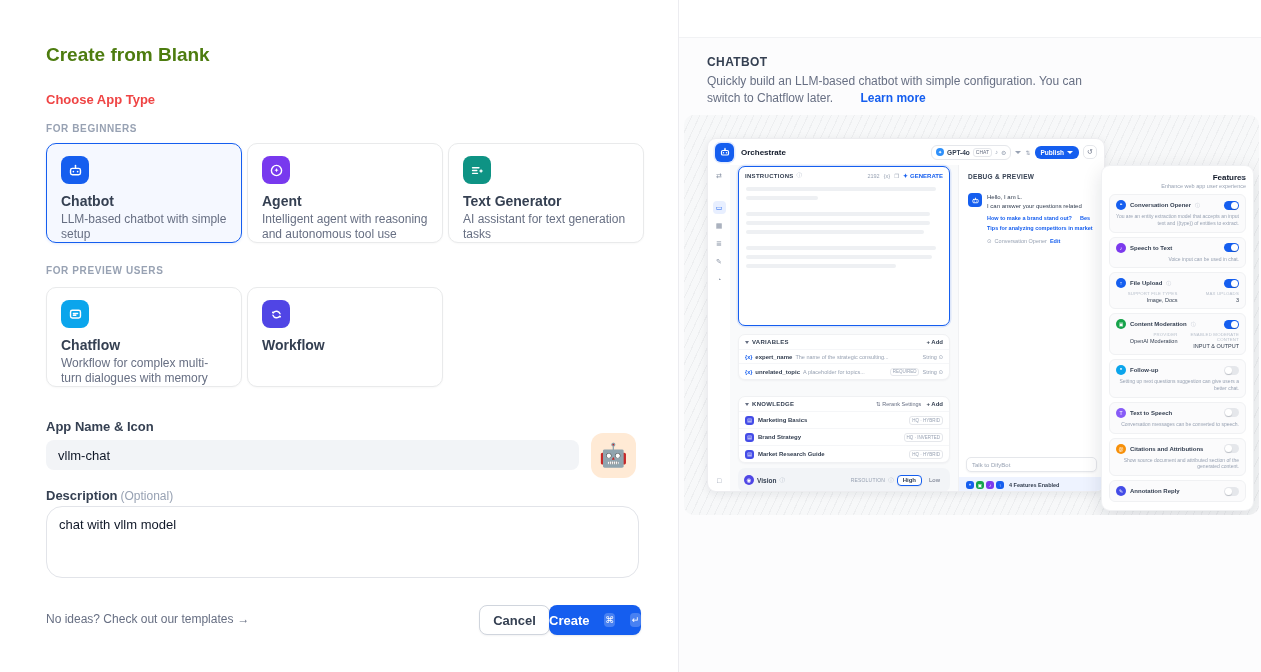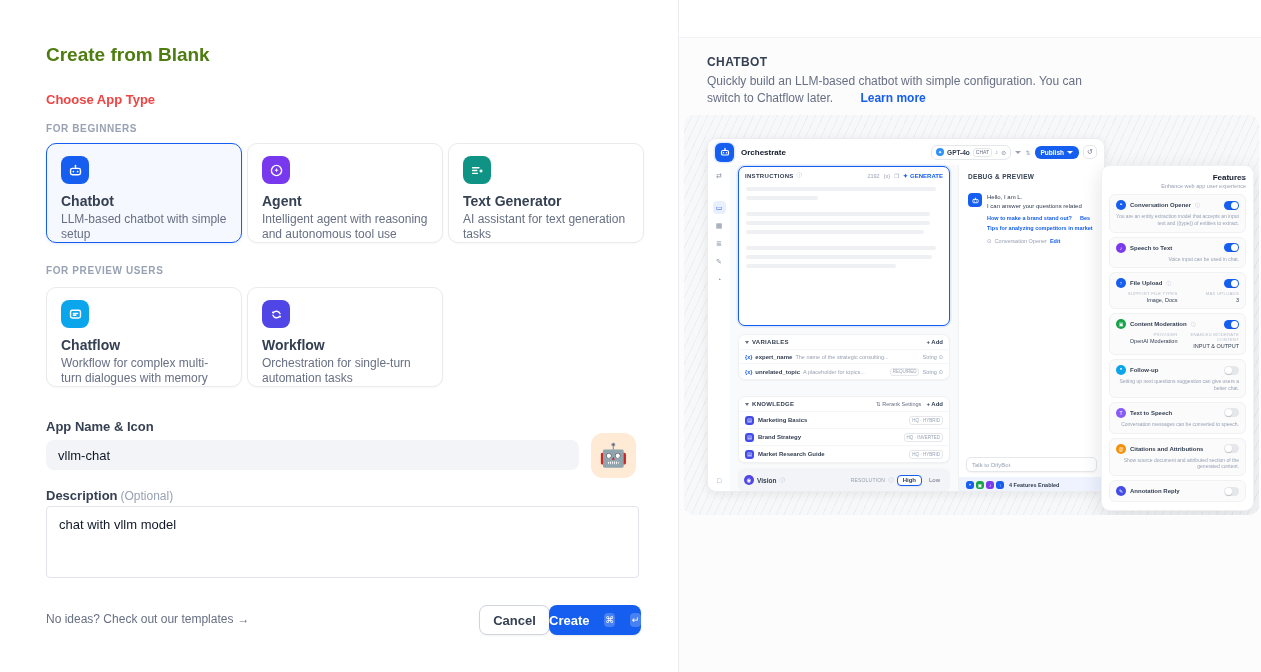--- a/index.html
+++ b/index.html
@@ -33,21 +33,21 @@
     position:absolute; left:46px; top:440px; width:533px; height:30px; background:#f2f4f7;
     border:none; border-radius:8px; padding:0 12px; font-size:13px; color:#101828;
     font-family:"Liberation Sans",sans-serif; outline:none;
   }
   .app-icon {
     position:absolute; left:591px; top:433px; width:45px; height:45px; border-radius:12px;
     background:#ffead5; display:flex; align-items:center; justify-content:center; font-size:23px; cursor:pointer;
   }
   .desc-area {
     position:absolute; left:46px; top:506px; width:593px; height:72px; background:#fff;
-    border:1px solid #e2e4e9; border-radius:4px; padding:9px 12px; font-size:13px; color:#101828;
+    border:1px solid #e2e4e9; border-radius:16px; padding:9px 12px; font-size:13px; color:#101828;
     font-family:"Liberation Sans",sans-serif; resize:none; outline:none; line-height:1.35;
   }
   .tpl-link { position:absolute; left:46px; top:612px; font-size:12px; color:#676f83; cursor:pointer; }
   .tpl-link .arrow { margin-left:4px; }
   .btn {
     position:absolute; top:605px; height:30px; border-radius:8px; font-size:13px; font-weight:700;
     display:flex; align-items:center; justify-content:center; cursor:pointer;
     font-family:"Liberation Sans",sans-serif;
   }
   .btn-cancel { left:479px; width:71px; background:#fff; border:1px solid #d0d5dd; color:#354052; box-shadow:0 1px 2px rgba(16,24,40,.05); }
@@ -234,21 +234,20 @@
   <div class="type-card" style="left:247px; top:287px">
     <div class="type-icon" style="background: rgb(80, 69, 229);">
       <svg viewBox="0 0 24 24" fill="none" stroke="#fff" stroke-width="2" stroke-linecap="round">
           <path d="M7.5 9.5a5.5 5.5 0 0 1 9.5 1.5"></path>
           <path d="M16.5 14.5a5.5 5.5 0 0 1-9.5-1.5"></path>
           <circle cx="7" cy="9" r="1.4" fill="#fff" stroke="none"></circle>
           <circle cx="17" cy="15" r="1.4" fill="#fff" stroke="none"></circle>
         </svg>
     </div>
     <div class="tc-title">Workflow</div>
-    <div class="tc-desc">Orchestration for single-turn automation tasks</div>
   </div>
 
   <div class="field-label abs" style="left:46px; top:419px">App Name &amp; Icon</div>
   <input class="name-input" type="text" value="vllm-chat" style="">
   <div class="app-icon" style="background: rgb(255, 234, 213);">
     <span>🤖</span>
   </div>
 
   <div class="field-label abs" style="left:46px; top:488px">
     <span>Description</span><span class="opt">(Optional)</span>

